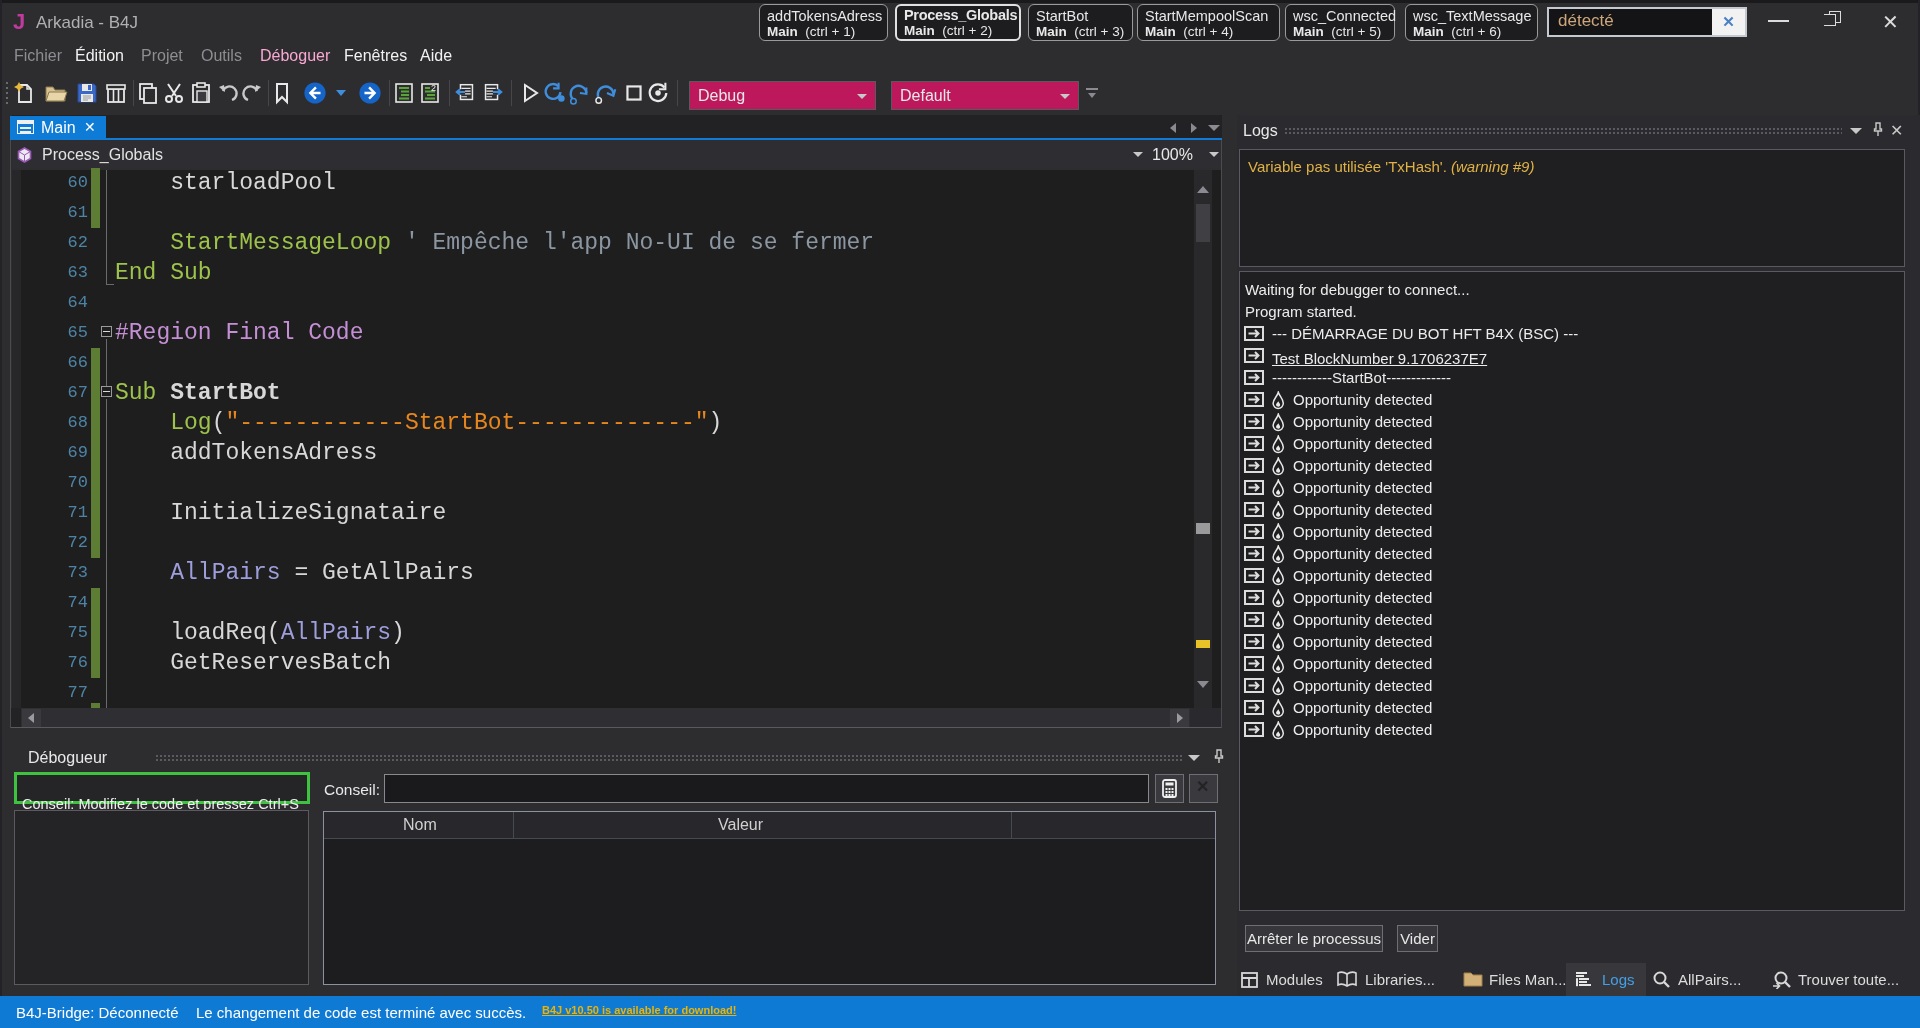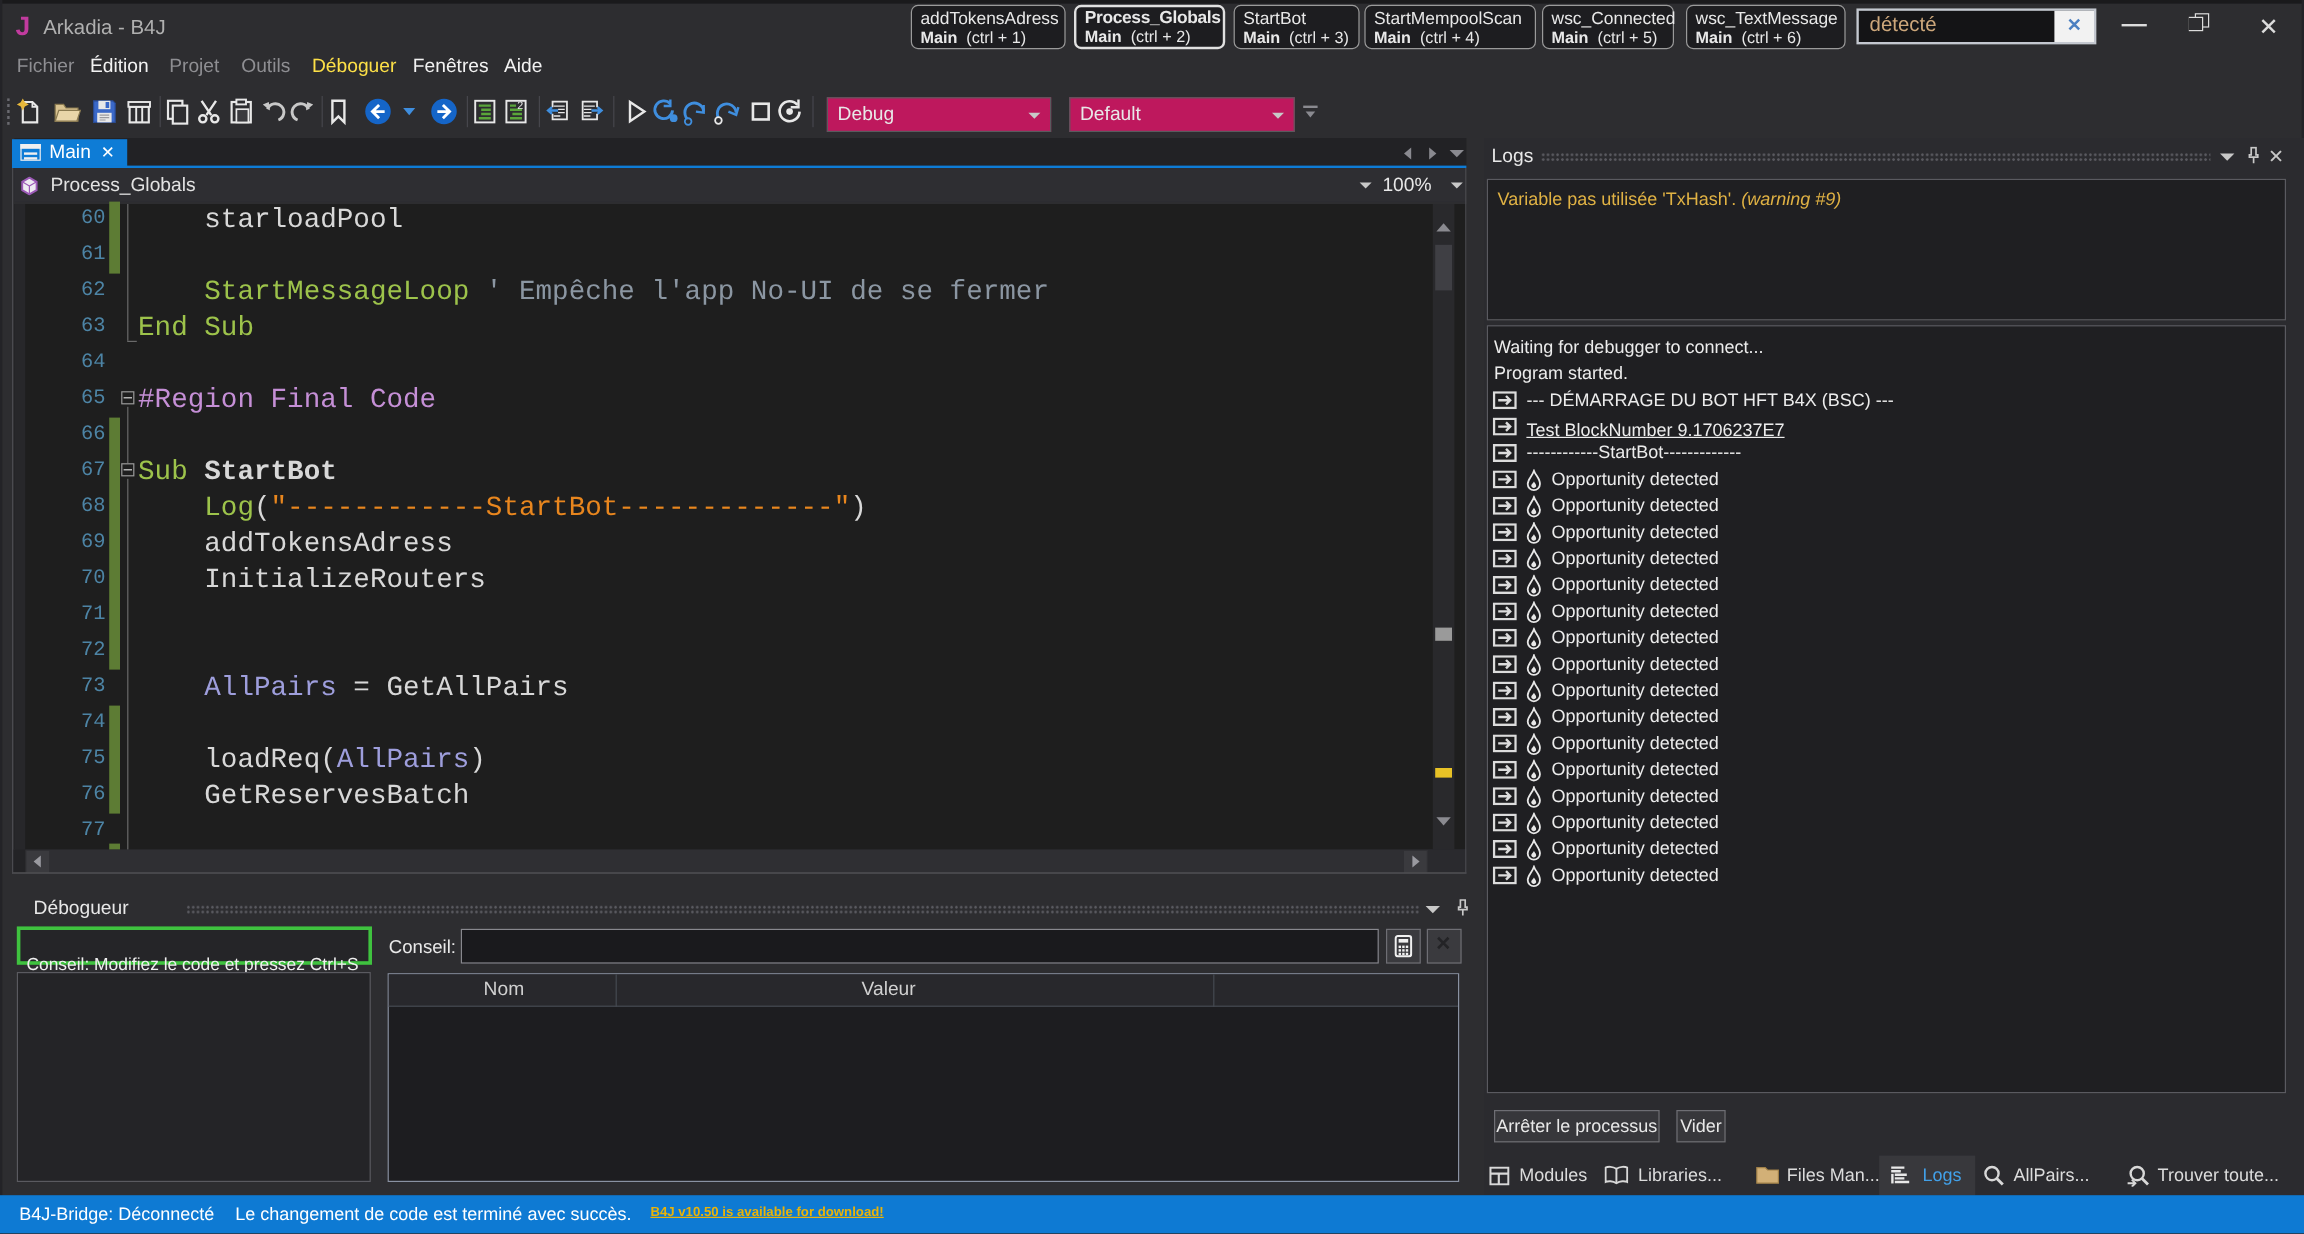--- a/index.html
+++ b/index.html
@@ -81,21 +81,21 @@
   <div class="abs" style="left:1768px;top:20px;width:21px;height:2px;background:#dcdcdc;"></div>
   <div class="abs" style="left:1824px;top:14px;width:12px;height:12px;border:1.5px solid #dcdcdc;background:#2d2d30;"></div>
   <div class="abs" style="left:1829px;top:11px;width:12px;height:12px;border:1.5px solid #dcdcdc;"></div>
   <div class="abs" style="left:1824px;top:15px;width:11px;height:10px;background:#2d2d30;"></div>
   <div class="abs" style="left:1882px;top:10px;font-size:20px;color:#dcdcdc;">✕</div>
 
   <div class="menuitem" style="left:14px;color:#8e8e92;">Fichier</div>
   <div class="menuitem" style="left:75px;color:#f2f2f2;">Édition</div>
   <div class="menuitem" style="left:141px;color:#8e8e92;">Projet</div>
   <div class="menuitem" style="left:201px;color:#8e8e92;">Outils</div>
-  <div class="menuitem" style="left:260px;color:#fde047;">Déboguer</div>
+  <div class="menuitem" style="left:260px;color:#f9a8d4;">Déboguer</div>
   <div class="menuitem" style="left:344px;color:#f2f2f2;">Fenêtres</div>
   <div class="menuitem" style="left:420px;color:#f2f2f2;">Aide</div>
 
   <div class="abs" style="left:6px;top:82px;width:2px;height:22px;background-image:repeating-linear-gradient(#6a6a70 0 2px, transparent 2px 5px);"></div>
   <svg class="ticon" style="left:12px;" width="24" height="24" viewBox="0 0 24 24">
     <path d="M7 4 H15 L19 8 V21 H7 Z" fill="#2d2d30" stroke="#e8e8e8" stroke-width="1.8"></path>
     <path d="M15 4 L15 8 L19 8" fill="none" stroke="#e8e8e8" stroke-width="1.5"></path>
     <path d="M7 1 l1.7 3.3 3.3 1.7 -3.3 1.7 L7 11 5.3 7.7 2 6 l3.3-1.7 Z" fill="#e8b83a"></path>
   </svg>
   <svg class="ticon" style="left:44px;" width="24" height="24" viewBox="0 0 24 24">
@@ -267,21 +267,21 @@
   <div class="abs" style="left:103px;top:391px;width:7px;height:1px;background:#d8d8d8;"></div>
   <div class="abs" style="left:106px;top:399px;width:1px;height:309px;background:#6a6a6a;"></div>
 
   <div class="codeline" style="top:168px;">    starloadPool</div>
   <div class="codeline" style="top:228px;">    <span class="gl">StartMessageLoop</span> <span class="cm">' Empêche l'app No-UI de se fermer</span></div>
   <div class="codeline" style="top:258px;"><span class="gl">End Sub</span></div>
   <div class="codeline" style="top:318px;"><span class="pu">#Region Final Code</span></div>
   <div class="codeline" style="top:378px;"><span class="gl">Sub</span> <b>StartBot</b></div>
   <div class="codeline" style="top:408px;">    <span class="gl">Log</span>(<span class="or">"------------StartBot-------------"</span>)</div>
   <div class="codeline" style="top:438px;">    addTokensAdress</div>
-  <div class="codeline" style="top:468px;">    InitializeRouters</div>
+  <div class="codeline" style="top:498px;">    InitializeSignataire</div>
   <div class="codeline" style="top:558px;">    <span class="lv">AllPairs</span> = GetAllPairs</div>
   <div class="codeline" style="top:618px;">    loadReq(<span class="lv">AllPairs</span>)</div>
   <div class="codeline" style="top:648px;">    GetReservesBatch</div>
 
   <div class="abs" style="left:1194px;top:170px;width:18px;height:538px;background:#29292c;"></div>
   <div class="abs" style="left:1197px;top:186px;width:0;height:0;border-left:6px solid transparent;border-right:6px solid transparent;border-bottom:7px solid #8a8a90;"></div>
   <div class="abs" style="left:1196px;top:204px;width:14px;height:38px;background:#3f3f44;"></div>
   <div class="abs" style="left:1196px;top:523px;width:14px;height:11px;background:#9a9a9a;"></div>
   <div class="abs" style="left:1196px;top:640px;width:14px;height:8px;background:#e8c226;"></div>
   <div class="abs" style="left:1197px;top:681px;width:0;height:0;border-left:6px solid transparent;border-right:6px solid transparent;border-top:7px solid #8a8a90;"></div>

